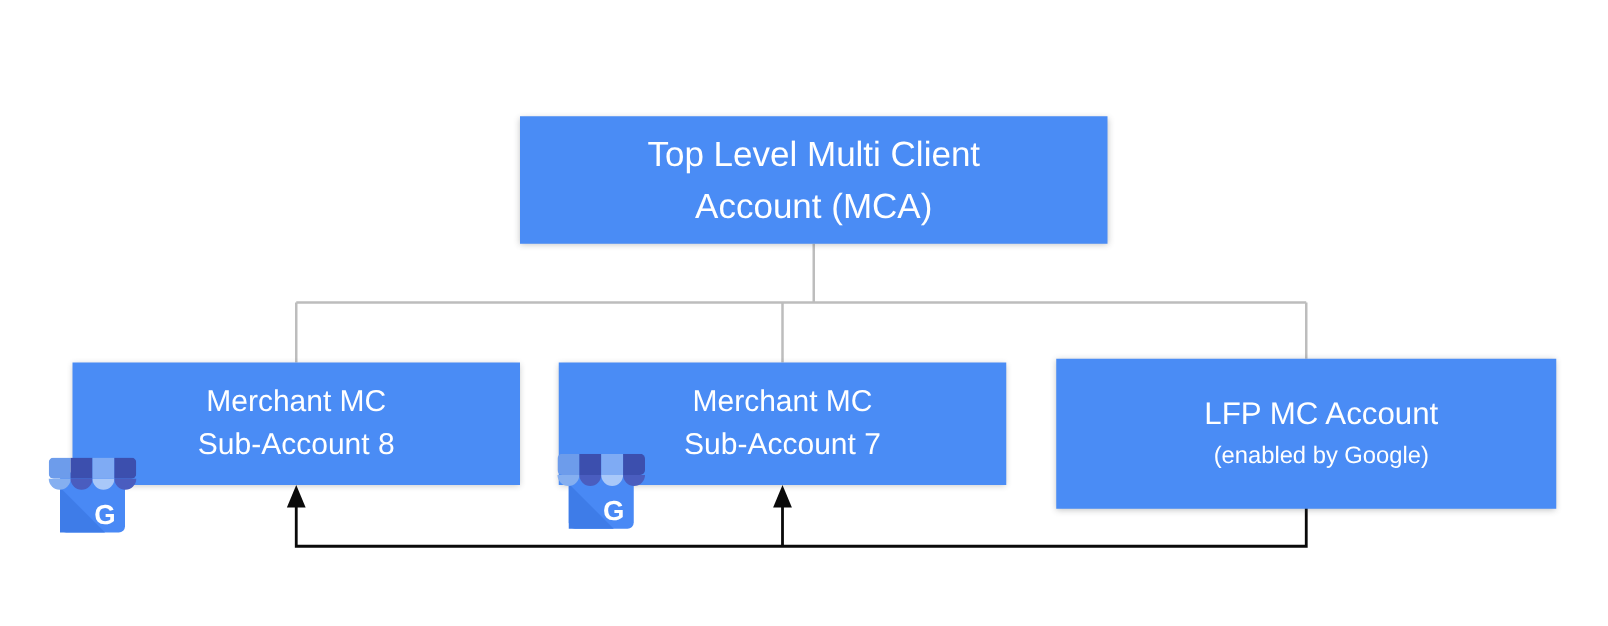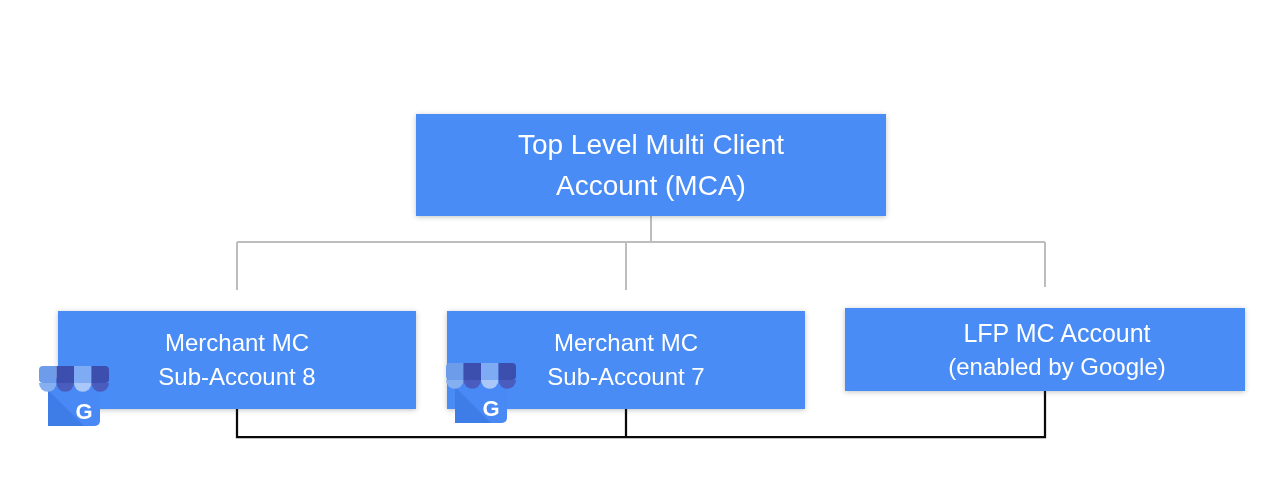--- a/index.html
+++ b/index.html
@@ -25,27 +25,26 @@
   .black-line{stroke:var(--connector-black);stroke-width:2.25;fill:none;}
   .arrowhead{fill:var(--connector-black);}
   .node{
     position:absolute;
     background:var(--box-fill);
     color:var(--text-white);
     display:flex;flex-direction:column;
     align-items:center;justify-content:center;
     text-align:center;
     box-shadow:0 1px 5px rgba(60,64,67,.32);
-    margin-top:21px;
   }
   .node-root{left:416px;top:93px;width:470px;height:102px;font-size:28px;line-height:41px;}
   .node-child1{left:58px;top:290px;width:358px;height:98px;font-size:24px;line-height:34px;}
   .node-child2{left:447px;top:290px;width:358px;height:98px;font-size:24px;line-height:34px;}
-  .node-child3{left:845px;top:287px;width:400px;height:83px;font-size:25px;line-height:35px;padding-left:24px;}
-  .node-child3 .line2{font-size:24px;line-height:32px;}
+  .node-child3{left:845px;top:287px;width:400px;height:120px;font-size:25px;line-height:35px;padding-left:24px;}
+  .node-child3 .line2{font-size:19px;line-height:32px;}
   .gmb-icon{position:absolute;width:72px;height:62px;z-index:5;}
   .gmb-icon-1{left:38px;top:366px;}
   .gmb-icon-2{left:445px;top:363px;}
   .gmb-icon svg{display:block;width:100%;height:100%;}
 </style>
 </head>
 <body>
 
 <div class="canvas">
 

